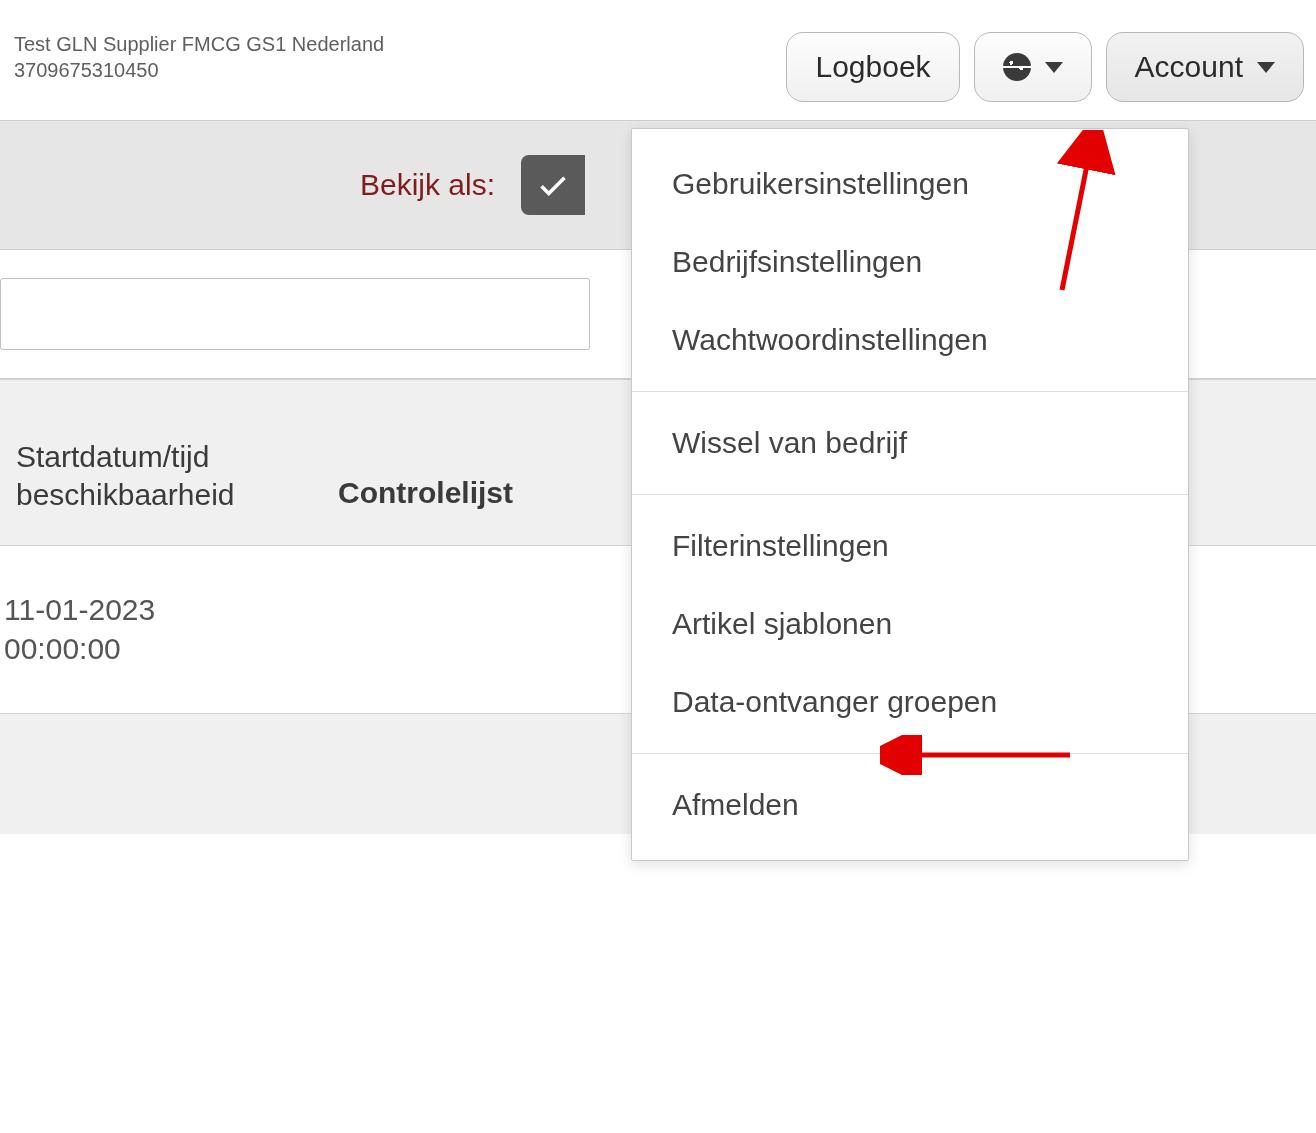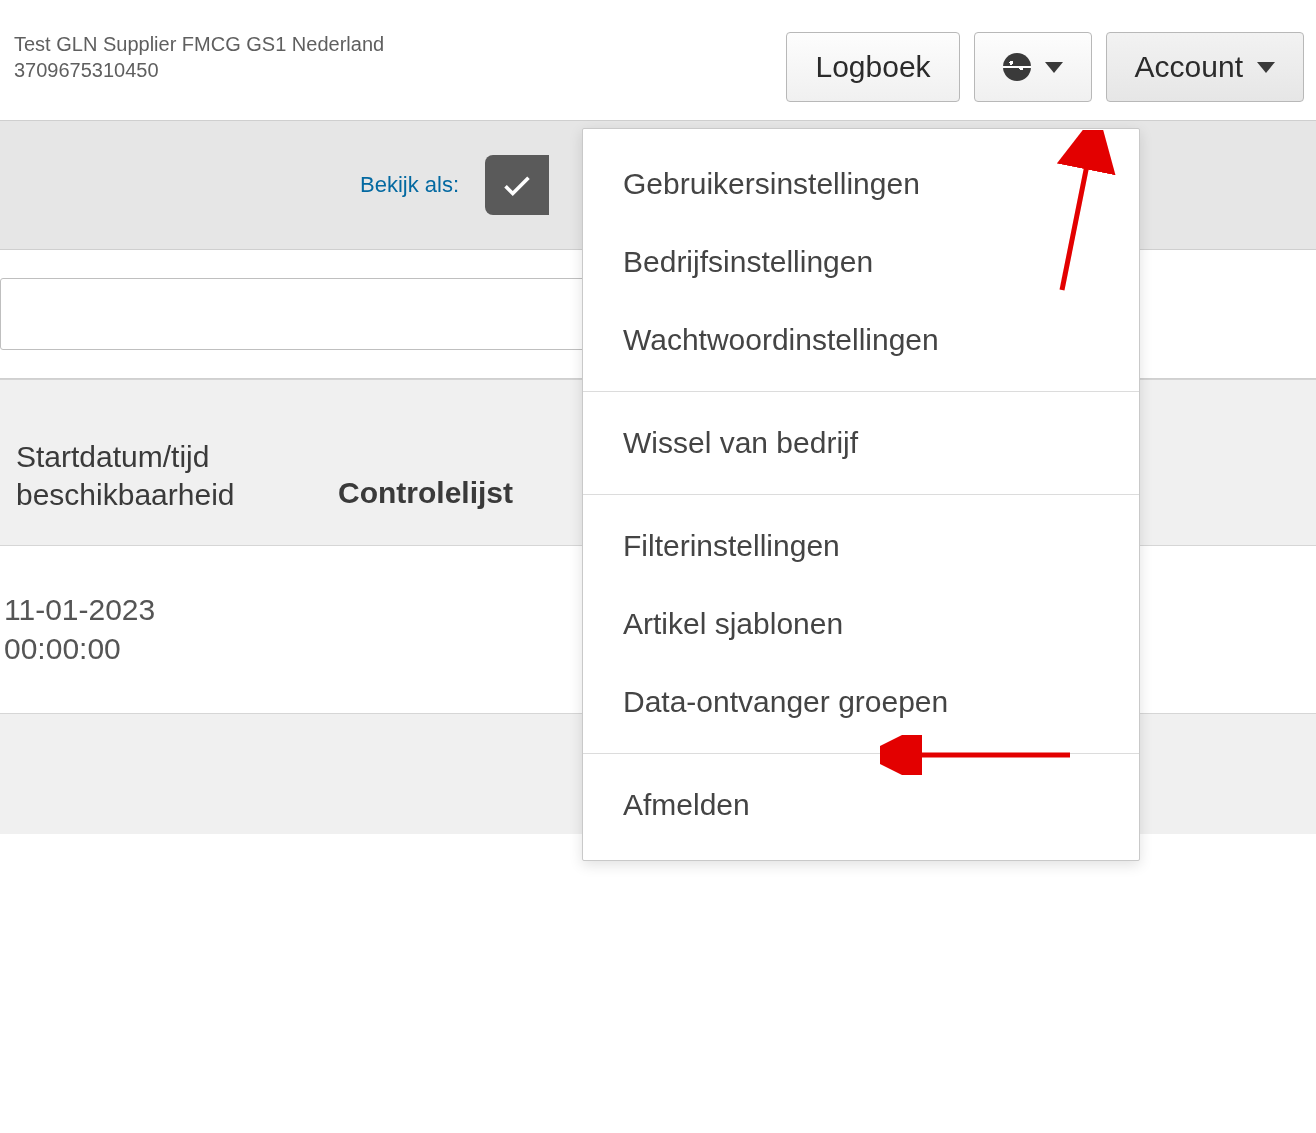--- a/index.html
+++ b/index.html
@@ -26,21 +26,21 @@
     display: flex;
     gap: 14px;
   }
   .btn {
     display: inline-flex;
     align-items: center;
     gap: 14px;
     height: 70px;
     padding: 0 28px;
     border: 1px solid #b8b8b8;
-    border-radius: 4px;
+    border-radius: 17px;
     background: linear-gradient(#fdfdfd,#f0f0f0);
     color: #2b2b2b;
     font-size: 30px;
     cursor: pointer;
     user-select: none;
   }
   .btn.account { background: linear-gradient(#f2f2f2,#e6e6e6); }
   .globe {
     width: 28px; height: 28px;
     border-radius: 50%;
@@ -72,21 +72,21 @@
   .viewbar {
     background: #e6e6e6;
     border-top: 1px solid #cfcfcf;
     border-bottom: 1px solid #cfcfcf;
     padding: 34px 0 34px 0;
     display: flex;
     align-items: center;
     gap: 26px;
     padding-left: 360px;
   }
-  .viewbar-label { color: #0369a1; font-size: 22px; }
+  .viewbar-label { color: #7f1d1d; font-size: 30px; }
   .check-pill {
     width: 64px; height: 60px;
     background: #5a5a5a;
     border-radius: 8px 0 0 8px;
     display: flex; align-items: center; justify-content: center;
   }
   .check-pill svg { width: 34px; height: 34px; fill: #fff; }
   .inputrow {
     padding: 28px 0 28px 0;
     border-bottom: 1px solid #d0d0d0;
@@ -120,21 +120,21 @@
     padding: 44px 0 44px 4px;
     font-size: 30px;
     color: #555;
     line-height: 1.32;
   }
 
   
   .dropdown {
     position: absolute;
     top: 128px;
-    left: 582px;
+    left: 631px;
     width: 558px;
     background: #fff;
     border: 1px solid #c9c9c9;
     border-radius: 2px;
     box-shadow: 0 4px 14px rgba(0,0,0,0.12);
     padding: 16px 0;
   }
   .dd-item {
     padding: 22px 40px;
     font-size: 30px;

